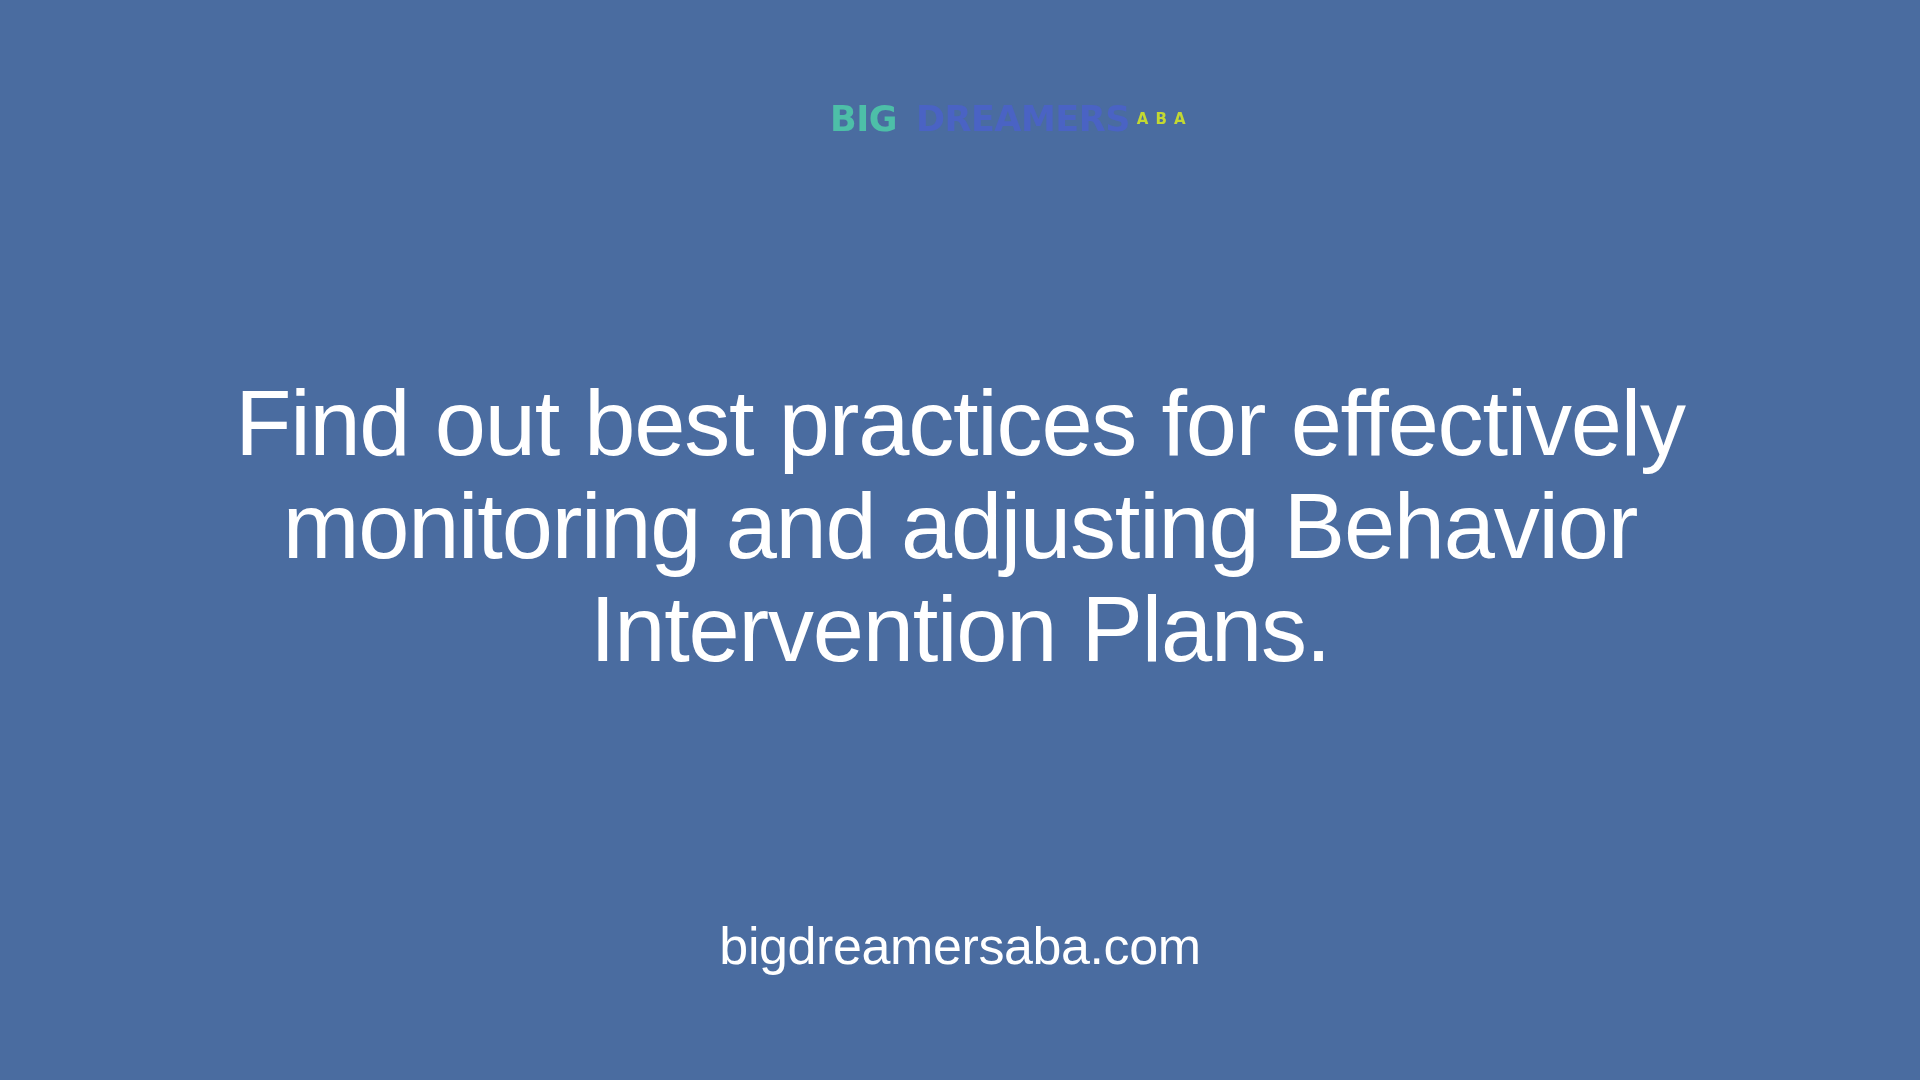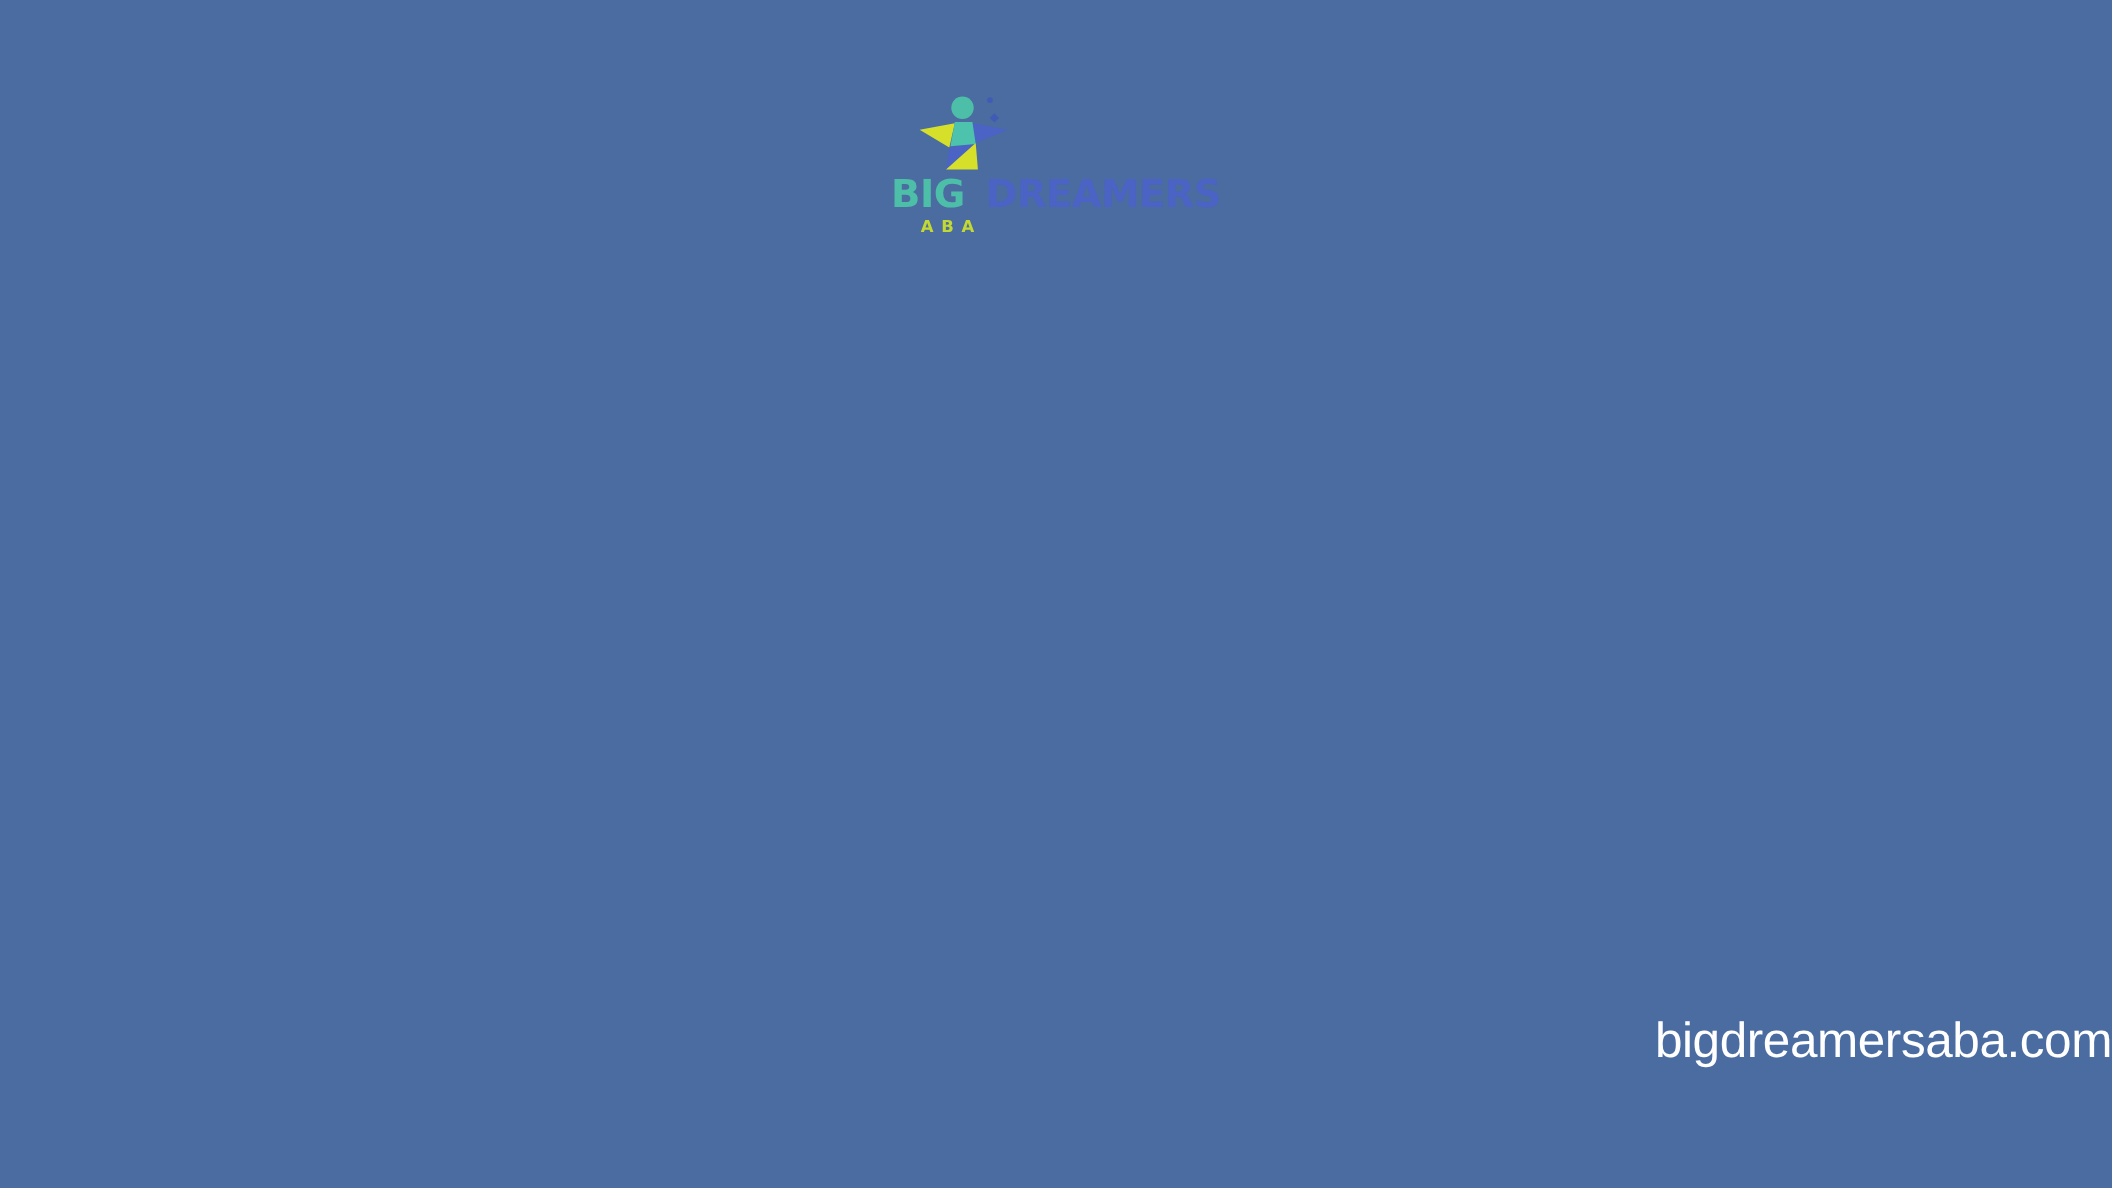--- a/index.html
+++ b/index.html
@@ -28,21 +28,22 @@
   }
 
   
   .logo-lockup {
     position: absolute;
     top: 78px;
     left: 50%;
     transform: translateX(-50%);
     width: 260px;
     display: flex;
-    flex-direction: column;
+    flex-direction: row;
+    align-items: center;
   }
 
   .logo-mark {
     width: 92px;
     height: 78px;
     display: block;
   }
 
   .logo-wordmark {
     margin-top: 4px;
@@ -94,25 +95,25 @@
     text-align: center;
     word-spacing: 1px;
   }
 
   
   .website {
     position: absolute;
     top: 918px;
     left: 0;
     right: 0;
-    text-align: right;
+    text-align: center;
     color: #ffffff;
     font-family: "Liberation Sans", sans-serif;
     font-weight: 400;
-    font-size: 45px;
+    font-size: 52px;
     line-height: 56px;
     letter-spacing: -0.4px;
   }
 </style>
 </head>
 <body>
 
 <div class="card">
 
   <div class="logo-lockup">
@@ -136,16 +137,17 @@
     </svg>
 
     <div class="logo-wordmark">
       <span class="word-big">BIG</span>
       <span class="word-dreamers">DREAMERS</span>
     </div>
 
     <div class="logo-sub">ABA</div>
   </div>
 
+  <h1 class="headline">Find out best practices for effectively monitoring and adjusting Behavior Intervention Plans.</h1>
 
   <div class="website">bigdreamersaba.com</div>
 
 </div>
 
 </body></html>

